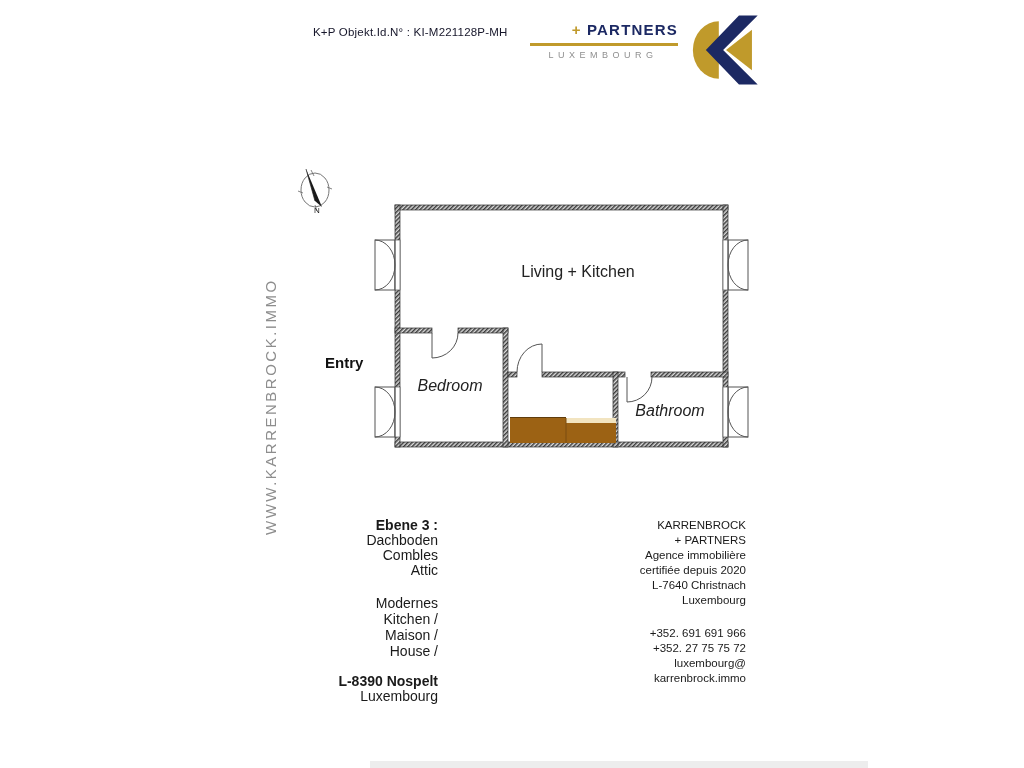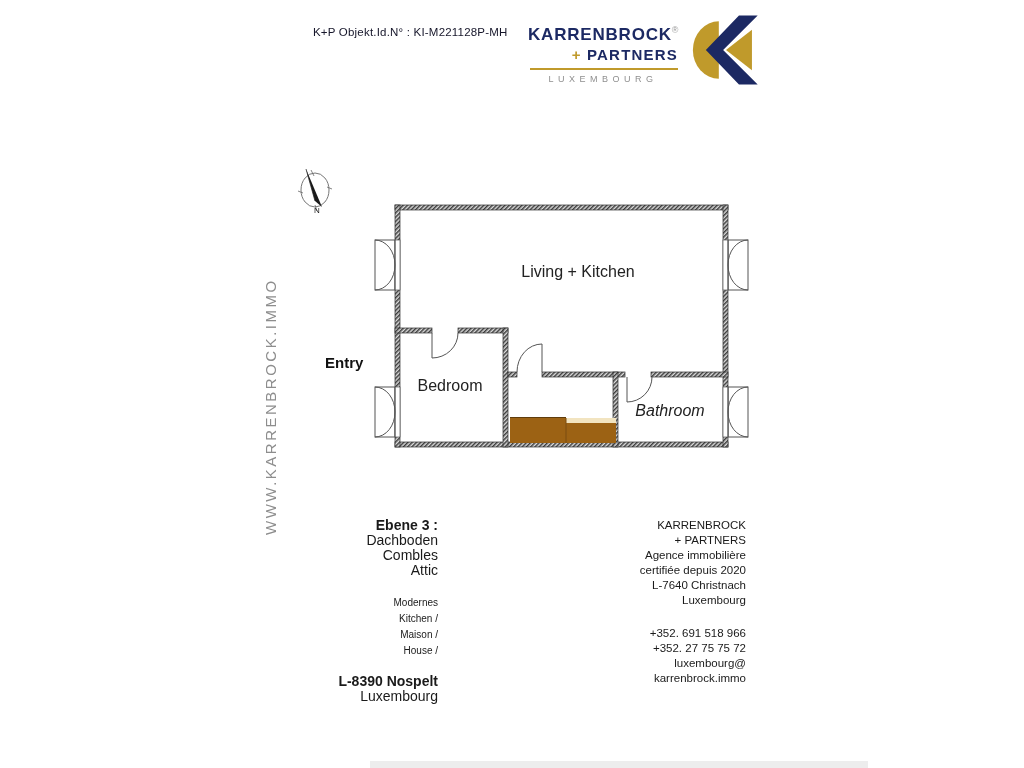--- a/index.html
+++ b/index.html
@@ -19,45 +19,44 @@
 
   
   .watermark{position:absolute;left:262px;top:243px;height:292px;
      writing-mode:vertical-rl;transform:rotate(180deg);
      font-size:15px;letter-spacing:2.5px;color:#8d8d8d;white-space:nowrap;}
 
   
   .plan{position:absolute;left:370px;top:195px;}
   .room-label{position:absolute;font-size:16px;color:#222;text-align:center;}
   .lbl-living{left:510px;top:263px;width:136px;}
-  .lbl-bedroom{left:412px;top:377px;width:76px;}
+  .lbl-bedroom{left:412px;top:377px;width:76px;font-style:italic;}
   .lbl-bathroom{left:632px;top:402px;width:76px;font-style:italic;}
   .lbl-entry{position:absolute;left:325px;top:354px;font-size:15px;font-weight:bold;color:#111;}
   .compass{position:absolute;left:294px;top:164px;}
 
   
   .info-left{position:absolute;left:248px;top:518px;width:190px;text-align:right;}
   .info-left .l1{font-size:14px;line-height:15px;}
   .info-left .bold{font-weight:bold;}
-  .info-left .l2{font-size:10px;line-height:16px;}
+  .info-left .l2{font-size:14px;line-height:16px;}
   .gap17{height:17px;} .gap15{height:15px;} .gap18{height:18px;}
   .info-right{position:absolute;left:556px;top:518px;width:190px;text-align:right;}
   .info-right .l1{font-size:11.5px;line-height:15px;}
 
   .bottom-strip{position:absolute;left:370px;top:761px;width:622px;height:7px;background:#ededed;}
 </style>
 </head>
 <body>
 
 <div id="page">
 
   <div class="objekt-id">K+P Objekt.Id.N° : KI-M221128P-MH</div>
 
   <div class="brand">
-    <div class="brand-line1"><span>KARRENBROCK</span><span class="brand-reg">®</span></div>
     <div class="brand-line2"><span class="brand-plus">+</span> <span>PARTNERS</span></div>
     <div class="brand-rule"></div>
     <div class="brand-line3">LUXEMBOURG</div>
   </div>
 
   <svg class="kmark" width="72" height="76" viewBox="0 0 100 100">
     <path d="M40,10 A36,40 0 0 0 40,90 Z" fill="#c09a2b"></path>
     <polygon points="68,2 94,2 46,50 94,98 68,98 22,50" fill="#1c2963"></polygon>
     <polygon points="50,50 86,22 86,78" fill="#c09a2b"></polygon>
   </svg>
@@ -160,20 +159,20 @@
   </div>
 
   <div class="info-right">
     <div class="l1">KARRENBROCK</div>
     <div class="l1">+ PARTNERS</div>
     <div class="l1">Agence immobilière</div>
     <div class="l1">certifiée depuis 2020</div>
     <div class="l1">L-7640 Christnach</div>
     <div class="l1">Luxembourg</div>
     <div class="gap18"></div>
-    <div class="l1">+352. 691 518 966</div>
+    <div class="l1">+352. 691 691 966</div>
     <div class="l1">+352. 27 75 75 72</div>
     <div class="l1">luxembourg@</div>
     <div class="l1">karrenbrock.immo</div>
   </div>
 
   <div class="bottom-strip"></div>
 </div>
 
 </body></html>

